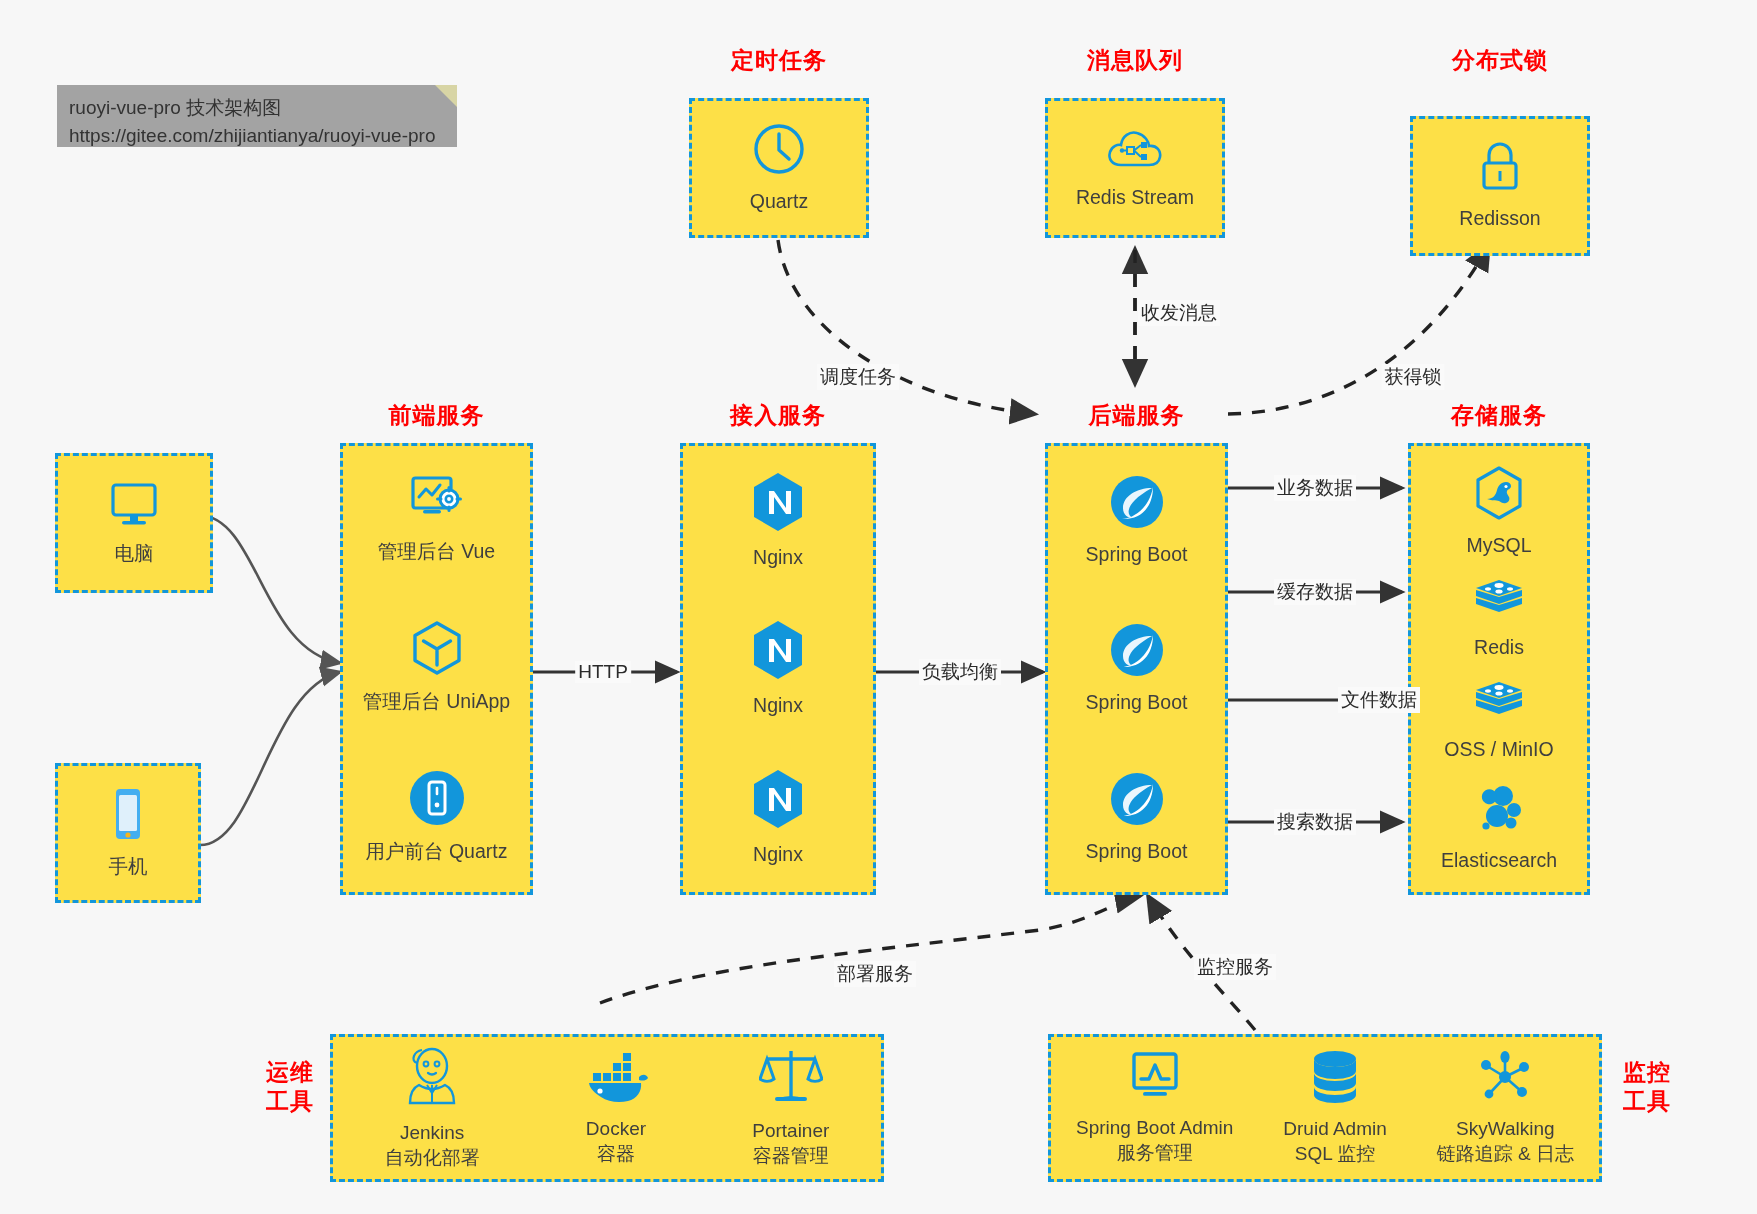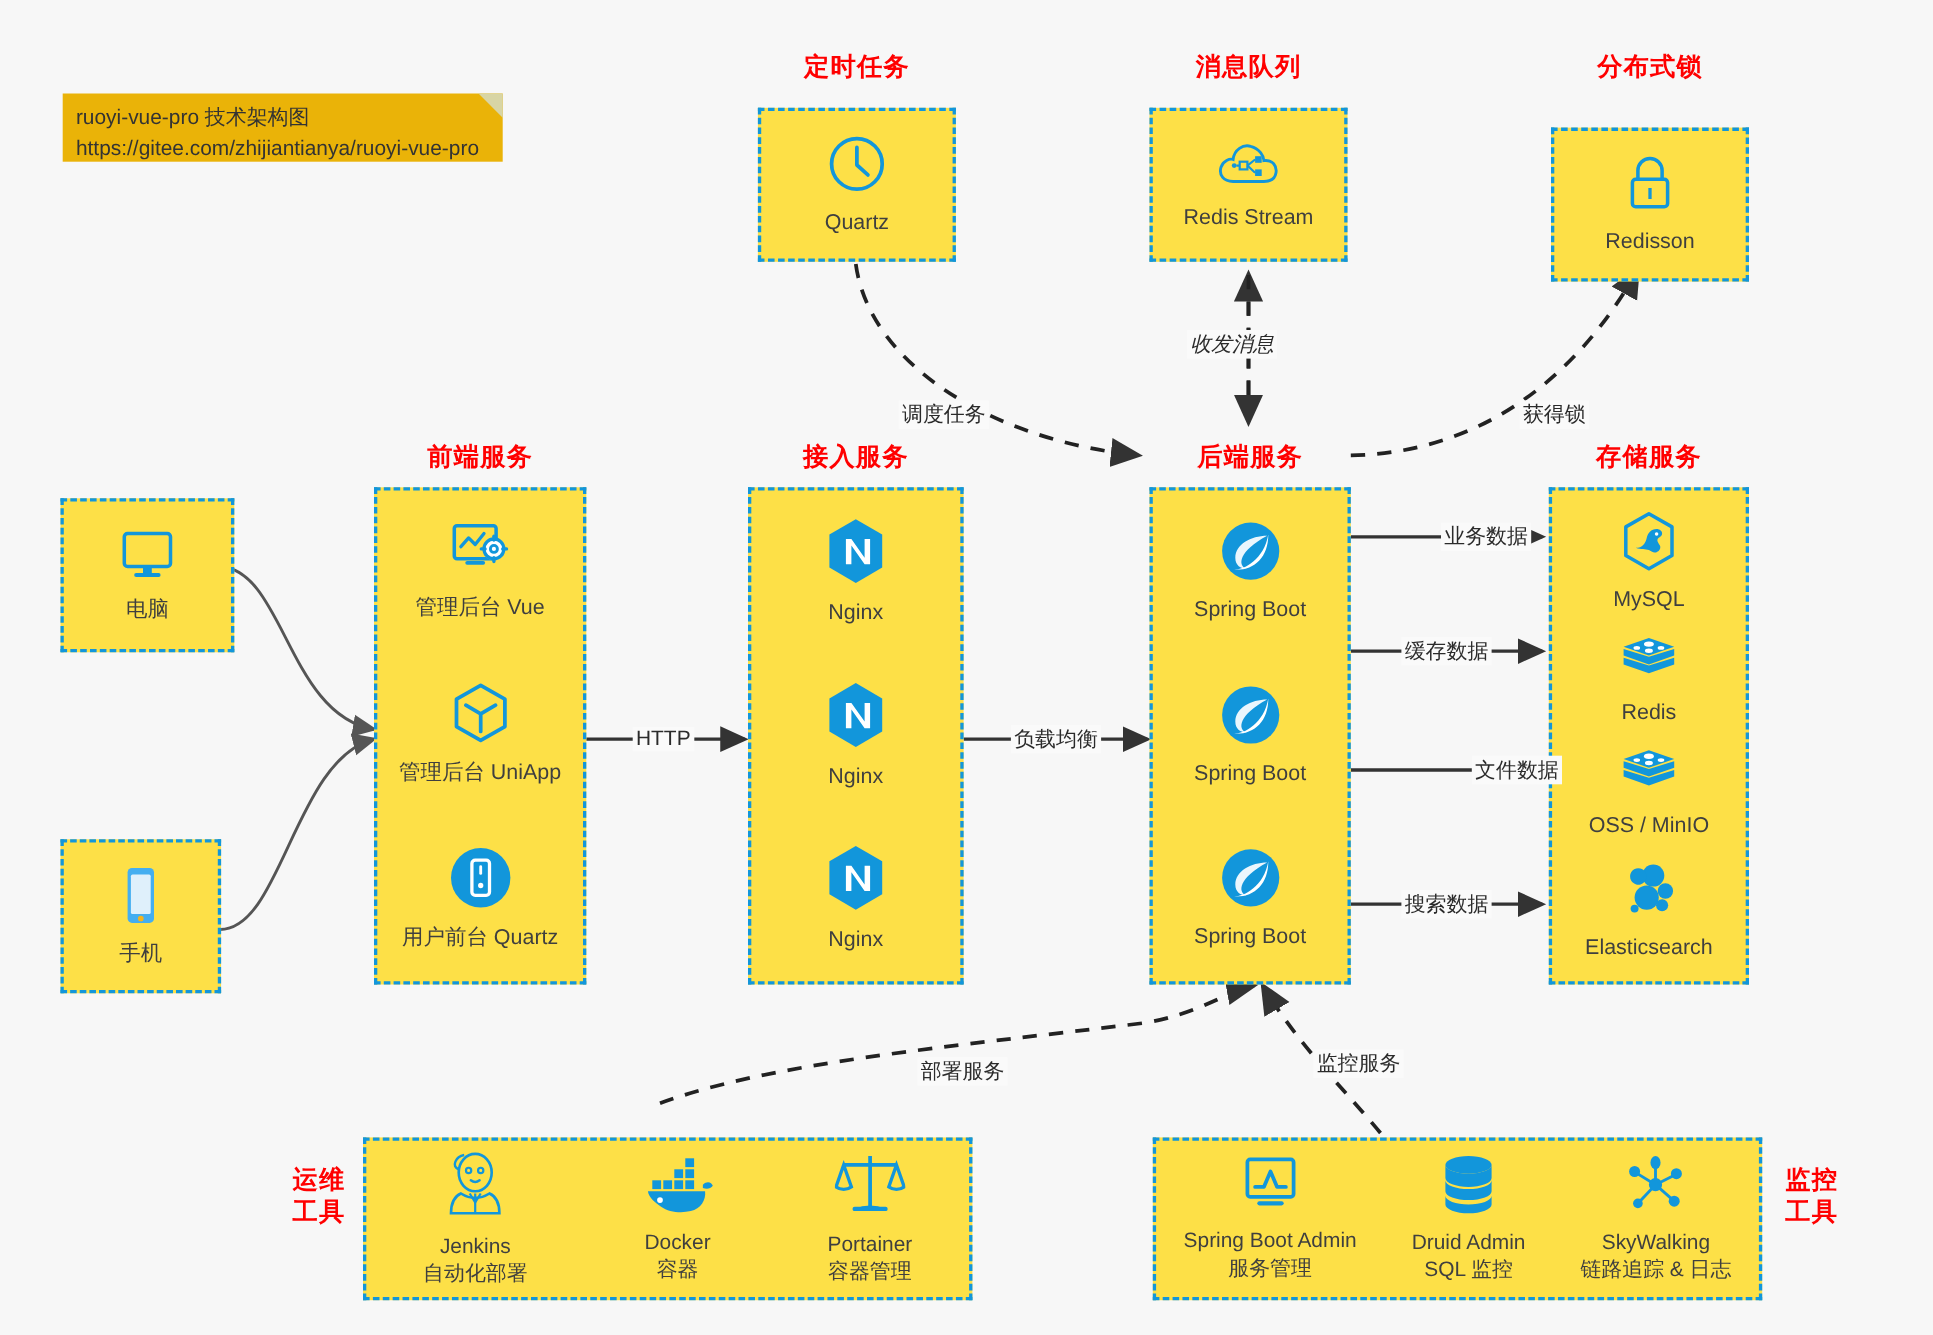--- a/index.html
+++ b/index.html
@@ -73,21 +73,21 @@
     align-items: center;
     justify-content: space-around;
   }
   .vstack .node { position: relative; }
 
   
   #note {
     position: absolute;
     left: 57px; top: 85px;
     width: 400px; height: 62px;
-    background: #eab308;
+    background: #a3a3a3;
     padding: 9px 12px 0 12px;
     font-size: 19px;
     color: #333;
     line-height: 1.45;
   }
   #note .fold {
     position: absolute; right: 0; top: 0;
     width: 0; height: 0;
     border-left: 22px solid transparent;
     border-top: 22px solid #d8d5a5;
@@ -512,22 +512,22 @@
         </span>
         <span class="cap small">SkyWalking
 链路追踪 &amp; 日志</span>
       </div>
     </div>
   </div>
 
   <div class="elabel" style="left:603px; top:672px;">HTTP</div>
   <div class="elabel" style="left:960px; top:672px;">负载均衡</div>
   <div class="elabel" style="left:858px; top:377px;">调度任务</div>
-  <div class="elabel" style="left:1120px; top:313px;font-style:italic;">收发消息</div>
+  <div class="elabel" style="left:1179px; top:313px;">收发消息</div>
   <div class="elabel" style="left:1413px; top:377px;">获得锁</div>
-  <div class="elabel" style="left:1315px; top:488px;margin-left:36px;">业务数据</div>
+  <div class="elabel" style="left:1315px; top:488px;">业务数据</div>
   <div class="elabel" style="left:1315px; top:592px;">缓存数据</div>
   <div class="elabel" style="left:1379px; top:700px;">文件数据</div>
   <div class="elabel" style="left:1315px; top:822px;">搜索数据</div>
   <div class="elabel" style="left:875px; top:974px;">部署服务</div>
   <div class="elabel" style="left:1235px; top:967px;">监控服务</div>
 
 </div>
 
 </body></html>

